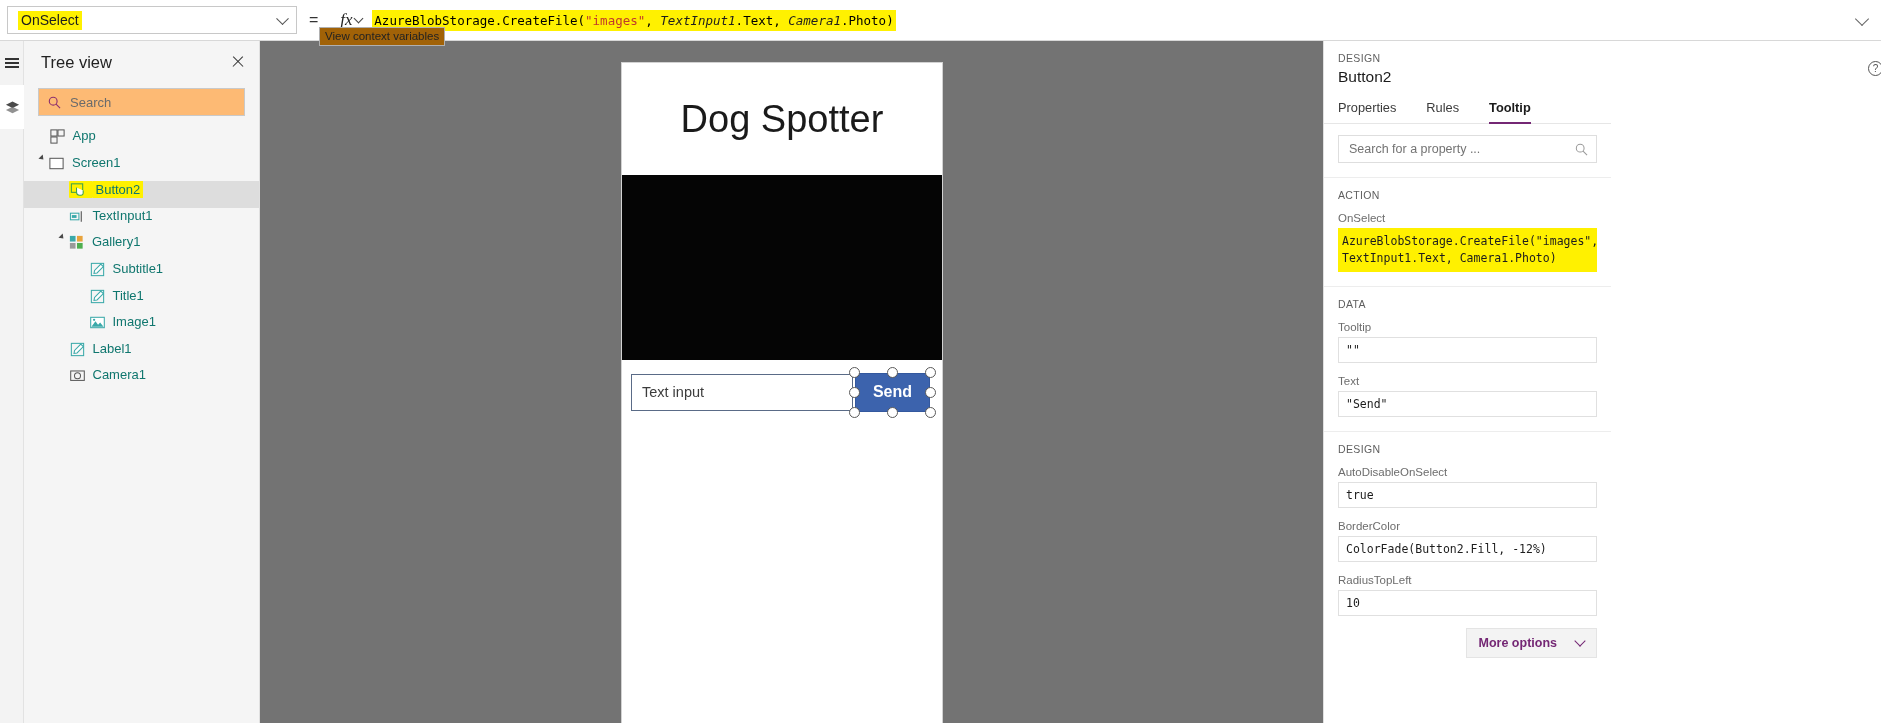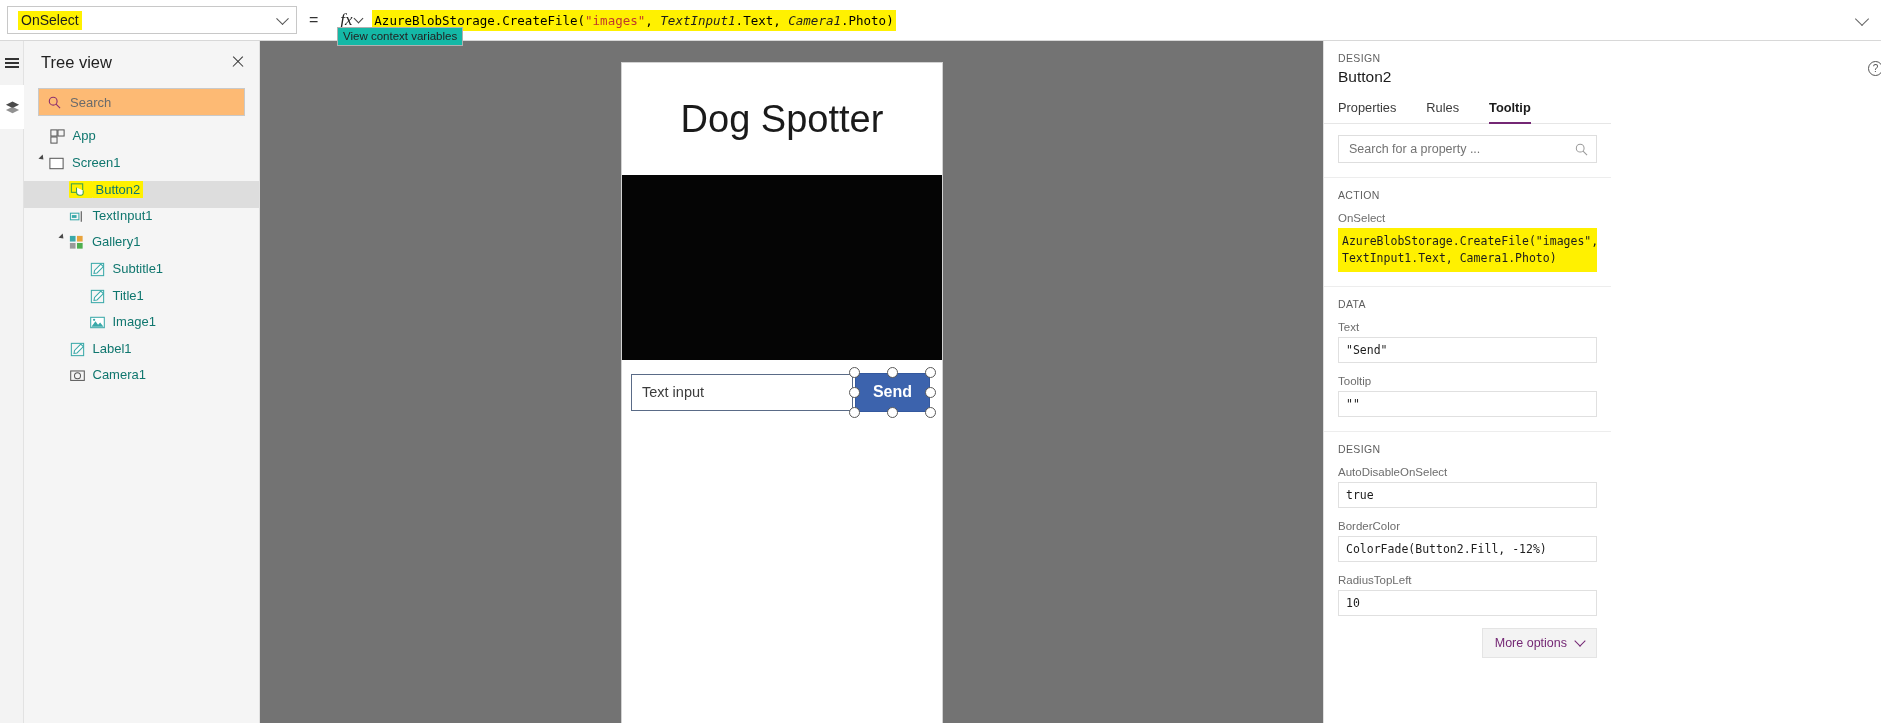--- a/index.html
+++ b/index.html
@@ -82,22 +82,22 @@
   .tok-ctl { color: #1e1e1e; font-style: italic; }
   .formula-collapse {
     position: absolute; right: 14px; top: 14px;
     width: 10px; height: 10px;
     border-right: 1.2px solid #666;
     border-bottom: 1.2px solid #666;
     transform: rotate(45deg);
   }
   .tooltip {
     position: absolute;
-    left: 337px; top: 27px;
-    background: #14b8a6;
+    left: 319px; top: 27px;
+    background: #a16207;
     border: 1px solid #b0b0b0;
     padding: 2px 5px 3px 5px;
     font-size: 11.5px;
     color: #222;
     white-space: nowrap;
     z-index: 40;
   }
 
   
   .rail {
@@ -338,22 +338,23 @@
   .rp-more {
     margin-top: 6px;
     padding: 0 14px 0 14px;
     display: flex; justify-content: flex-end;
   }
   .rp-more-btn {
     background: #f3f3f3;
     border: 1px solid #e4e4e4;
     padding: 7px 12px;
     font-size: 12.5px; color: #742774;
-    display: flex; align-items: center; gap: 9px;
+    display: flex; align-items: center; gap: 19px;
     cursor: pointer;
+    font-weight: bold;
   }
   .rp-more-chev {
     width: 8px; height: 8px;
     border-right: 1.4px solid #742774;
     border-bottom: 1.4px solid #742774;
     transform: translateY(-2px) rotate(45deg);
   }
 </style>
 </head>
 <body>
@@ -571,26 +572,26 @@
           <div class="rp-sect first">
             <div class="rp-secttitle">ACTION</div>
             <div class="rp-field">
               <div class="rp-flabel">OnSelect</div>
               <div class="rp-fbox hl">AzureBlobStorage.CreateFile("images", TextInput1.Text, Camera1.Photo)</div>
             </div>
           </div>
           <div class="rp-sect">
             <div class="rp-secttitle">DATA</div>
             <div class="rp-field">
+              <div class="rp-flabel">Tooltip</div>
+              <div class="rp-fbox">""</div>
+            </div>
+            <div class="rp-field">
               <div class="rp-flabel">Text</div>
               <div class="rp-fbox">"Send"</div>
-            </div>
-            <div class="rp-field">
-              <div class="rp-flabel">Tooltip</div>
-              <div class="rp-fbox">""</div>
             </div>
           </div>
           <div class="rp-sect">
             <div class="rp-secttitle">DESIGN</div>
             <div class="rp-field">
               <div class="rp-flabel">AutoDisableOnSelect</div>
               <div class="rp-fbox">true</div>
             </div>
             <div class="rp-field">
               <div class="rp-flabel">BorderColor</div>

